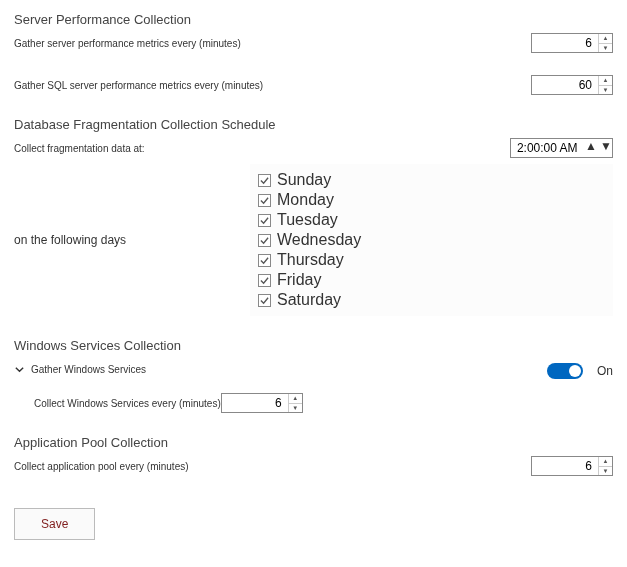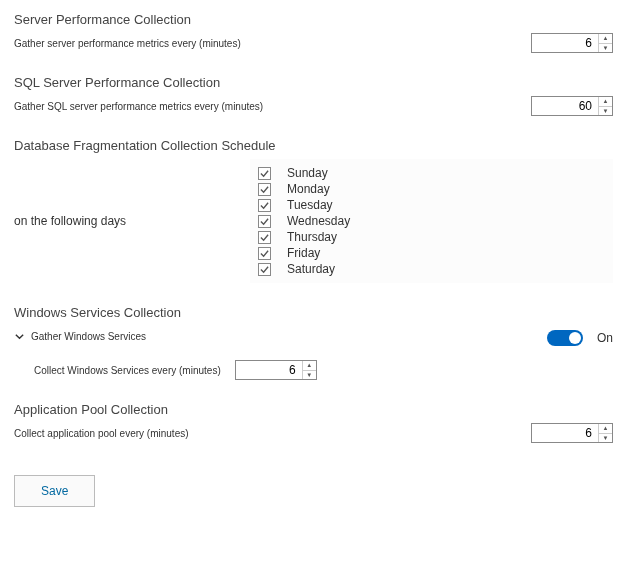--- a/index.html
+++ b/index.html
@@ -79,23 +79,23 @@
   .days-row { display: flex; align-items: center; }
   .days-label { width: 236px; font-size: 12px; color: #333; }
   .days-box {
     flex: 1;
     background: #fcfcfc;
     padding: 6px 8px;
   }
   .day-item {
     display: flex;
     align-items: center;
-    gap: 16px;
+    gap: 6px;
     padding: 1px 0;
-    font-size: 12px;
+    font-size: 16px;
   }
   .chk {
     width: 13px;
     height: 13px;
     border: 1px solid #888;
     display: inline-flex;
     align-items: center;
     justify-content: center;
     background: #fff;
     cursor: pointer;
@@ -123,32 +123,31 @@
     right: 2px;
     top: 2px;
     width: 12px;
     height: 12px;
     border-radius: 50%;
     background: #fff;
   }
   .sub-row {
     display: flex;
     align-items: center;
-    gap: 14px;
     margin-top: 10px;
     padding-left: 20px;
   }
   .save-btn {
     border: 1px solid #bbb;
     background: #fafafa;
     padding: 8px 26px;
     font-size: 12px;
     cursor: pointer;
     margin-top: 10px;
-    color: #0369a1;
+    color: #7f1d1d;
   }
 </style>
 </head>
 <body>
 
 
 
 
 <div class="section">
   <div class="section-title">Server Performance Collection</div>
@@ -159,36 +158,45 @@
       <div class="btns">
         <span>▲</span>
         <span>▼</span>
       </div>
     </div>
   </div>
 </div>
 
 
 <div class="section">
-  <div class="section-title">SQL Server Performance Collection</div>
   <div class="row">
     <span class="label">Gather SQL server performance metrics every (minutes)</span>
     <div class="spinner">
       <input type="text" value="60" style="">
       <div class="btns">
         <span>▲</span>
         <span>▼</span>
       </div>
     </div>
   </div>
 </div>
 
 
 <div class="section">
   <div class="section-title">Database Fragmentation Collection Schedule</div>
+  <div class="row" style="margin-bottom:6px;">
+    <span class="label">Collect fragmentation data at:</span>
+    <div class="timebox">
+      <input type="text" value="2:00:00 AM" style="">
+      <div class="btns">
+        <span>▲</span>
+        <span>▼</span>
+      </div>
+    </div>
+  </div>
   <div class="days-row">
     <div class="days-label">on the following days</div>
     <div class="days-box">
       <div class="day-item">
         <span class="chk">
             <svg viewBox="0 0 10 10">
               <polyline points="1,5 4,8 9,2" fill="none" stroke="#555" stroke-width="1.5"></polyline>
             </svg>
           </span>
         <span>Sunday</span>

